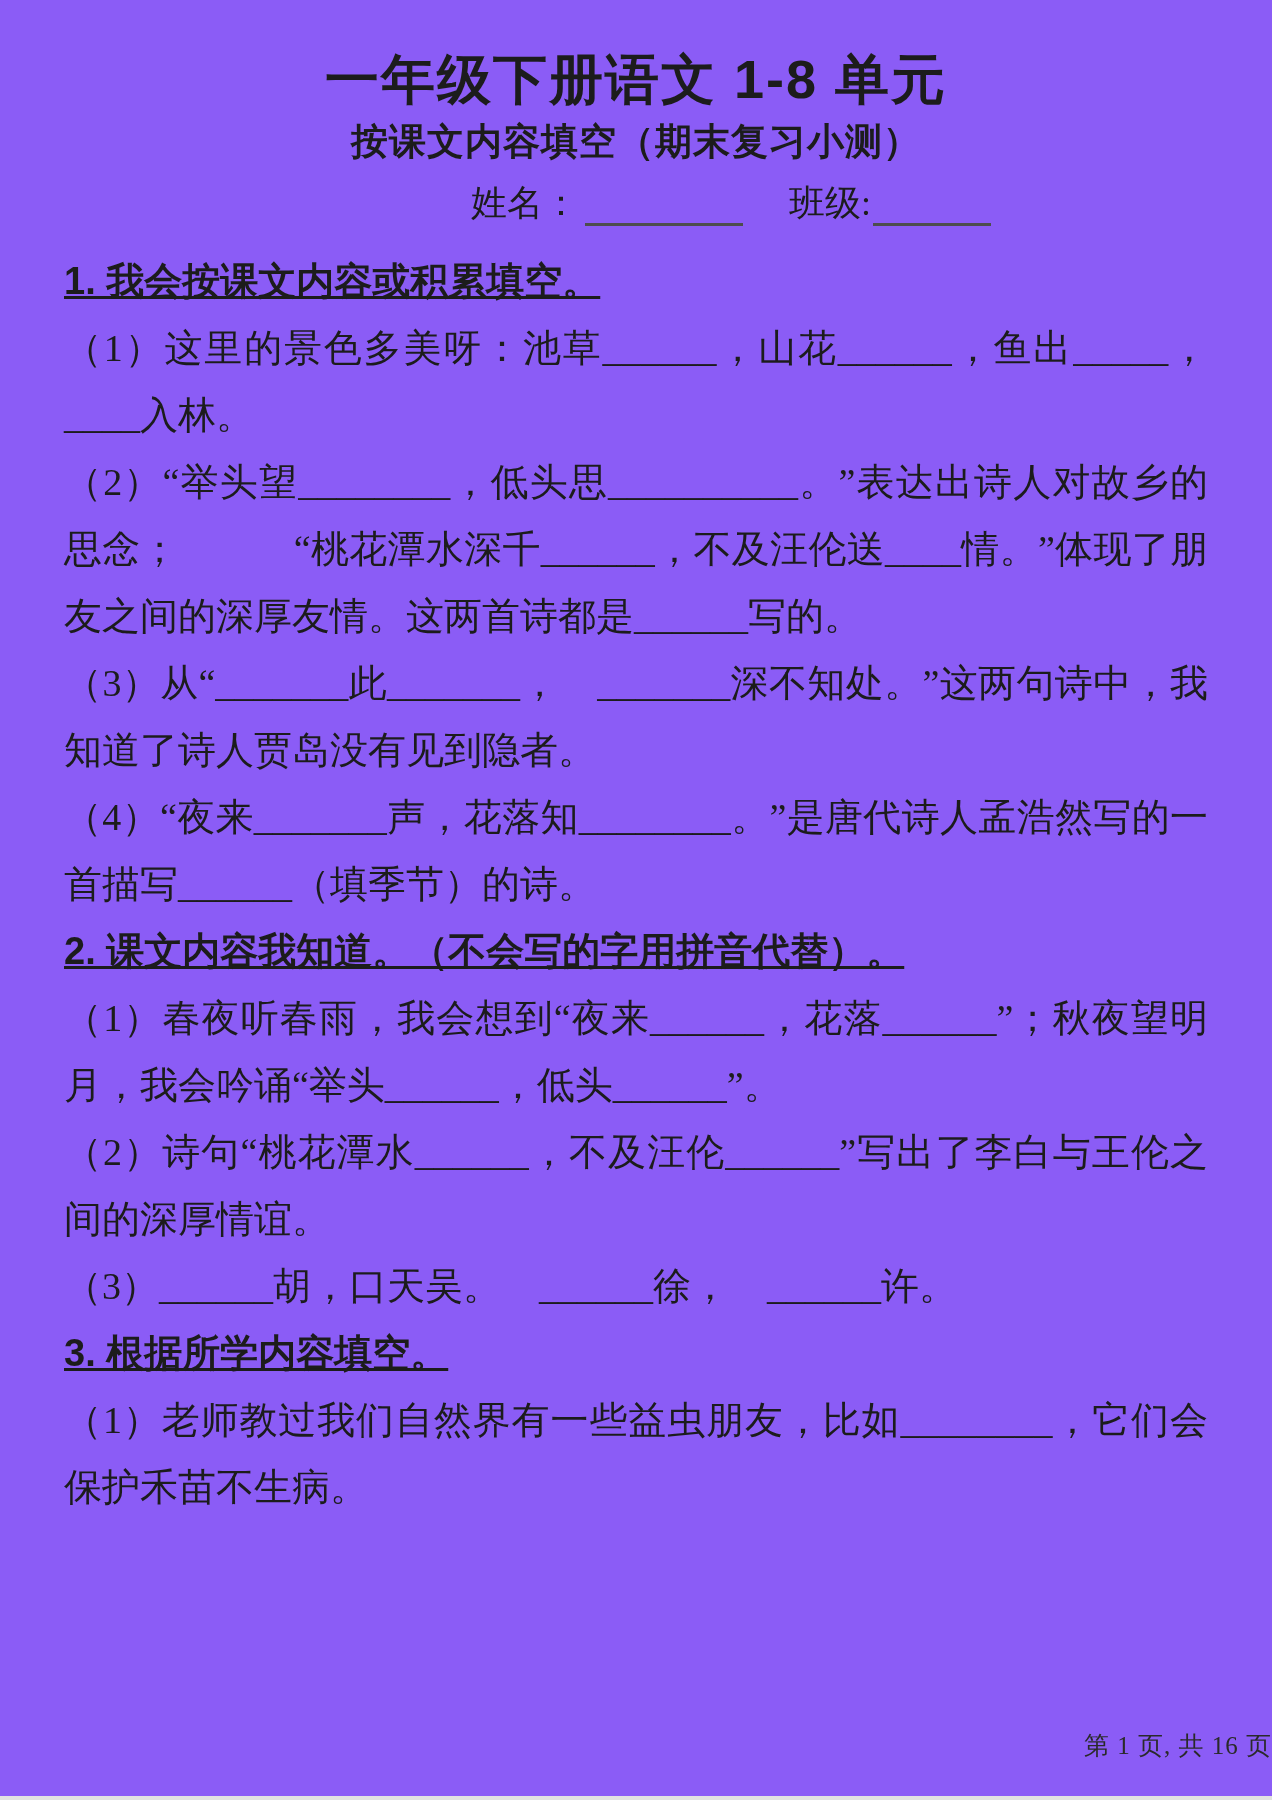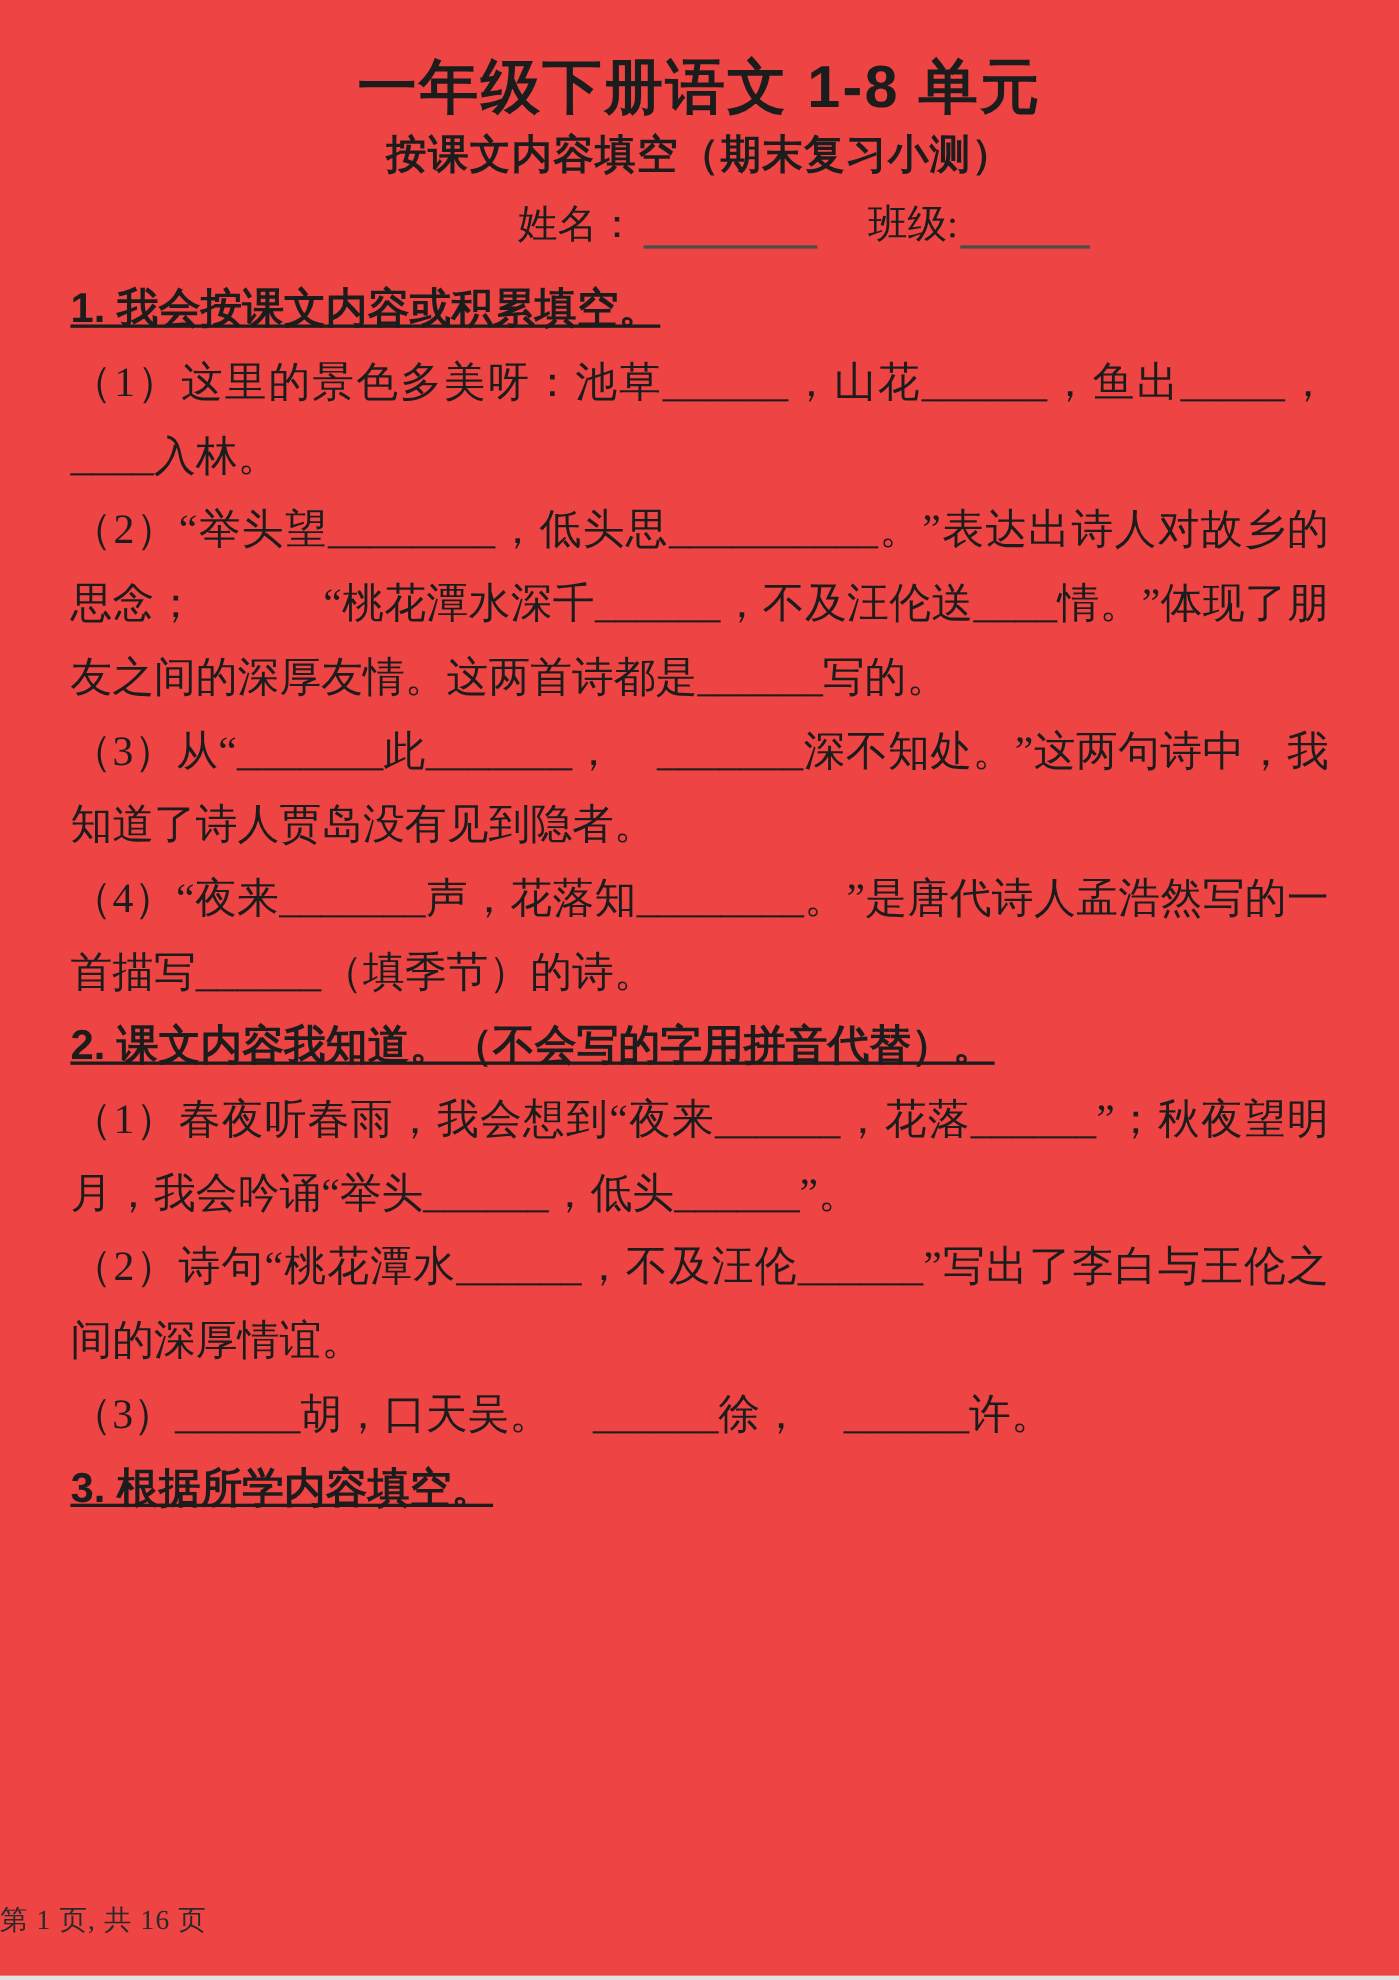--- a/index.html
+++ b/index.html
@@ -6,21 +6,21 @@
   html, body { background: #ffffff; }
   body {
     width: 1272px; height: 1800px;
     font-family: "Liberation Serif", "DejaVu Serif", serif;
     color: #1c1c1c;
     overflow: hidden;
   }
   .page {
     position: relative;
     width: 1272px; height: 1800px;
-    background: #ef4444;
+    background: #8b5cf6;
     padding: 46px 64px 0 64px;
     border-bottom: 4px solid #e2e2e2;
   }
   .title-line1 {
     font-family: "Liberation Sans", "DejaVu Sans", sans-serif;
     font-weight: bold;
     font-size: 54px; line-height: 66px;
     text-align: center;
     letter-spacing: 2px;
   }
@@ -69,21 +69,21 @@
     font-size: 38px;
     line-height: 67px;
     text-align: left;
     text-decoration: underline;
   }
   .q { line-height: 67px; }
   .footer {
     position: absolute;
     left: 0; right: 0;
     bottom: 34px;
-    text-align: left;
+    text-align: right;
     font-size: 25px;
     color: #2a2a2a;
     letter-spacing: 1px;
   }
 </style>
 </head>
 <body>
 
 <div class="page">
 
@@ -105,18 +105,19 @@
     <p class="q">（2）“举头望________，低头思__________。”表达出诗人对故乡的思念；　　　“桃花潭水深千______，不及汪伦送____情。”体现了朋友之间的深厚友情。这两首诗都是______写的。</p>
     <p class="q">（3）从“_______此_______，　_______深不知处。”这两句诗中，我知道了诗人贾岛没有见到隐者。</p>
     <p class="q">（4）“夜来_______声，花落知________。”是唐代诗人孟浩然写的一首描写______（填季节）的诗。</p>
 
     <div class="sec-heading">2. 课文内容我知道。（不会写的字用拼音代替）。</div>
     <p class="q">（1）春夜听春雨，我会想到“夜来______，花落______”；秋夜望明月，我会吟诵“举头______，低头______”。</p>
     <p class="q">（2）诗句“桃花潭水______，不及汪伦______”写出了李白与王伦之间的深厚情谊。</p>
     <p class="q">（3）______胡，口天吴。　______徐，　______许。</p>
 
     <div class="sec-heading">3. 根据所学内容填空。</div>
+    <p class="q">（1）老师教过我们自然界有一些益虫朋友，比如________，它们会保护禾苗不生病。</p>
 
   </div>
 
   <div class="footer">第 1 页, 共 16 页</div>
 
 </div>
 
 </body></html>

